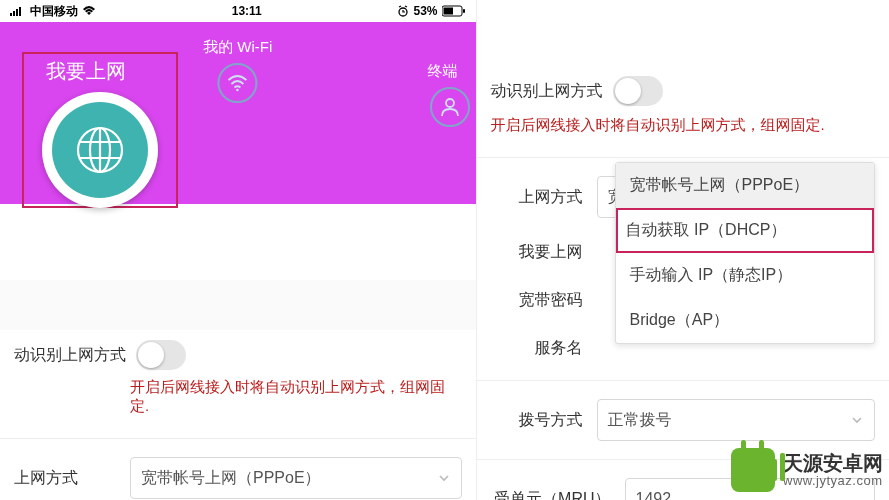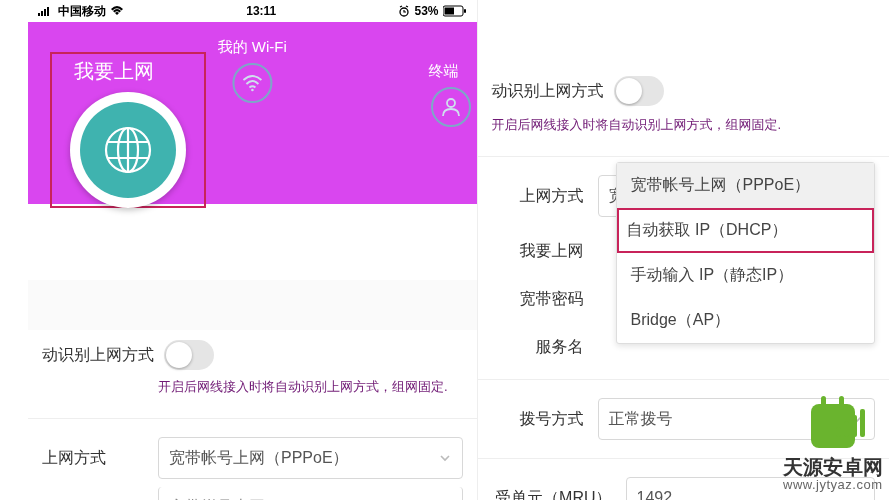--- a/index.html
+++ b/index.html
@@ -1,18 +1,18 @@
 <!DOCTYPE html>
 <html><head>
 <meta charset="utf-8">
 <style>
   *{box-sizing:border-box;margin:0;padding:0;font-family:-apple-system,"PingFang SC","Helvetica Neue",sans-serif;}
   body{width:889px;height:500px;background:#f8f8f8;display:flex;overflow:hidden;position:relative;}
   .screen{height:500px;position:relative;overflow:hidden;background:#fff;}
-  .left{width:514px;border-right:1px solid #eee;padding-left:28px;}
+  .left{width:514px;border-right:1px solid #eee;}
   .right{width:445px;}
   
   .status{height:22px;display:flex;align-items:center;justify-content:space-between;padding:0 10px;font-size:12px;font-weight:600;color:#000;}
   .status .grp{display:flex;align-items:center;gap:4px;}
   
   .hdr{background:#d946ef;height:182px;position:relative;color:#fff;}
   .hdr-tab{position:absolute;top:16px;font-size:15px;text-align:center;}
   .hdr-tab.mid{left:50%;transform:translateX(-50%);}
   .hdr-tab.end{right:18px;margin-top:24px;}
   .hdr-icon{margin:6px auto 0;border:2px solid #7ea7c8;border-radius:50%;width:40px;height:40px;display:flex;align-items:center;justify-content:center;}
@@ -22,34 +22,34 @@
   .big-circle{position:absolute;left:42px;top:70px;width:116px;height:116px;border-radius:50%;background:#fff;display:flex;align-items:center;justify-content:center;box-shadow:0 2px 6px rgba(0,0,0,.25);}
   .big-circle .inner{width:96px;height:96px;border-radius:50%;background:#3fb3af;display:flex;align-items:center;justify-content:center;}
   
   .white-strip{height:48px;background:#fff;margin:28px 14px 0;border-radius:4px;}
   .gap{height:50px;background:#fafafa;}
   .row{display:flex;align-items:center;padding:10px 14px 8px;font-size:16px;color:#333;}
   .row .lbl{width:116px;flex-shrink:0;color:#333;}
   .row .lbl.cut{width:auto;margin-right:10px;}
   .toggle{width:50px;height:30px;border-radius:15px;background:#e5e5e5;position:relative;}
   .toggle::after{content:"";position:absolute;left:2px;top:2px;width:26px;height:26px;border-radius:50%;background:#fff;box-shadow:0 1px 3px rgba(0,0,0,.3);}
-  .hint{font-size:13px;color:#701a75;padding:0 14px 14px 130px;}
+  .hint{font-size:15px;color:#b91c1c;padding:0 14px 14px 130px;}
   .hint.r{padding-left:14px;}
   .select{flex:1;height:42px;border:1px solid #d8d8d8;border-radius:4px;background:#fff;display:flex;align-items:center;justify-content:space-between;padding:0 10px;color:#555;font-size:16px;}
   .select .chev{color:#c0c0c0;}
   .sep{height:1px;background:#eee;margin:8px 0;}
   
   .r-row{display:flex;align-items:center;padding:10px 14px;font-size:16px;color:#333;min-height:48px;}
   .r-row .lbl{width:92px;text-align:right;margin-right:14px;color:#333;flex-shrink:0;}
   .dropdown{position:absolute;left:138px;right:14px;top:162px;background:#fff;border:1px solid #ddd;border-radius:3px;box-shadow:0 2px 6px rgba(0,0,0,.12);z-index:5;}
   .dropdown .opt{padding:12px 14px;font-size:16px;color:#444;}
   .dropdown .opt.hi{background:#f0f0f0;}
   .dropdown .opt.box{border:2px solid #c8235a;padding:10px 8px;}
   
-  .wm{position:absolute;right:6px;bottom:8px;display:flex;align-items:center;gap:8px;z-index:20;flex-direction:column;}
+  .wm{position:absolute;right:6px;bottom:8px;display:flex;align-items:center;gap:8px;z-index:20;}
   .wm-logo{width:44px;height:44px;background:#6ab42e;border-radius:8px;position:relative;}
   .wm-logo::before,.wm-logo::after{content:"";position:absolute;background:#6ab42e;width:5px;height:14px;border-radius:3px;top:-8px;}
   .wm-logo::before{left:10px;}
   .wm-logo::after{left:28px;}
   .wm-bars{position:absolute;right:-10px;top:5px;display:flex;gap:3px;align-items:flex-end;}
   .wm-bars span{width:5px;background:#6ab42e;border-radius:2px;}
   .wm-txt{display:flex;flex-direction:column;align-items:flex-start;line-height:1.1;}
   .wm-txt .cn{font-size:20px;font-weight:700;color:#333;}
   .wm-txt .url{font-size:13px;color:#666;letter-spacing:.5px;}
 </style>

